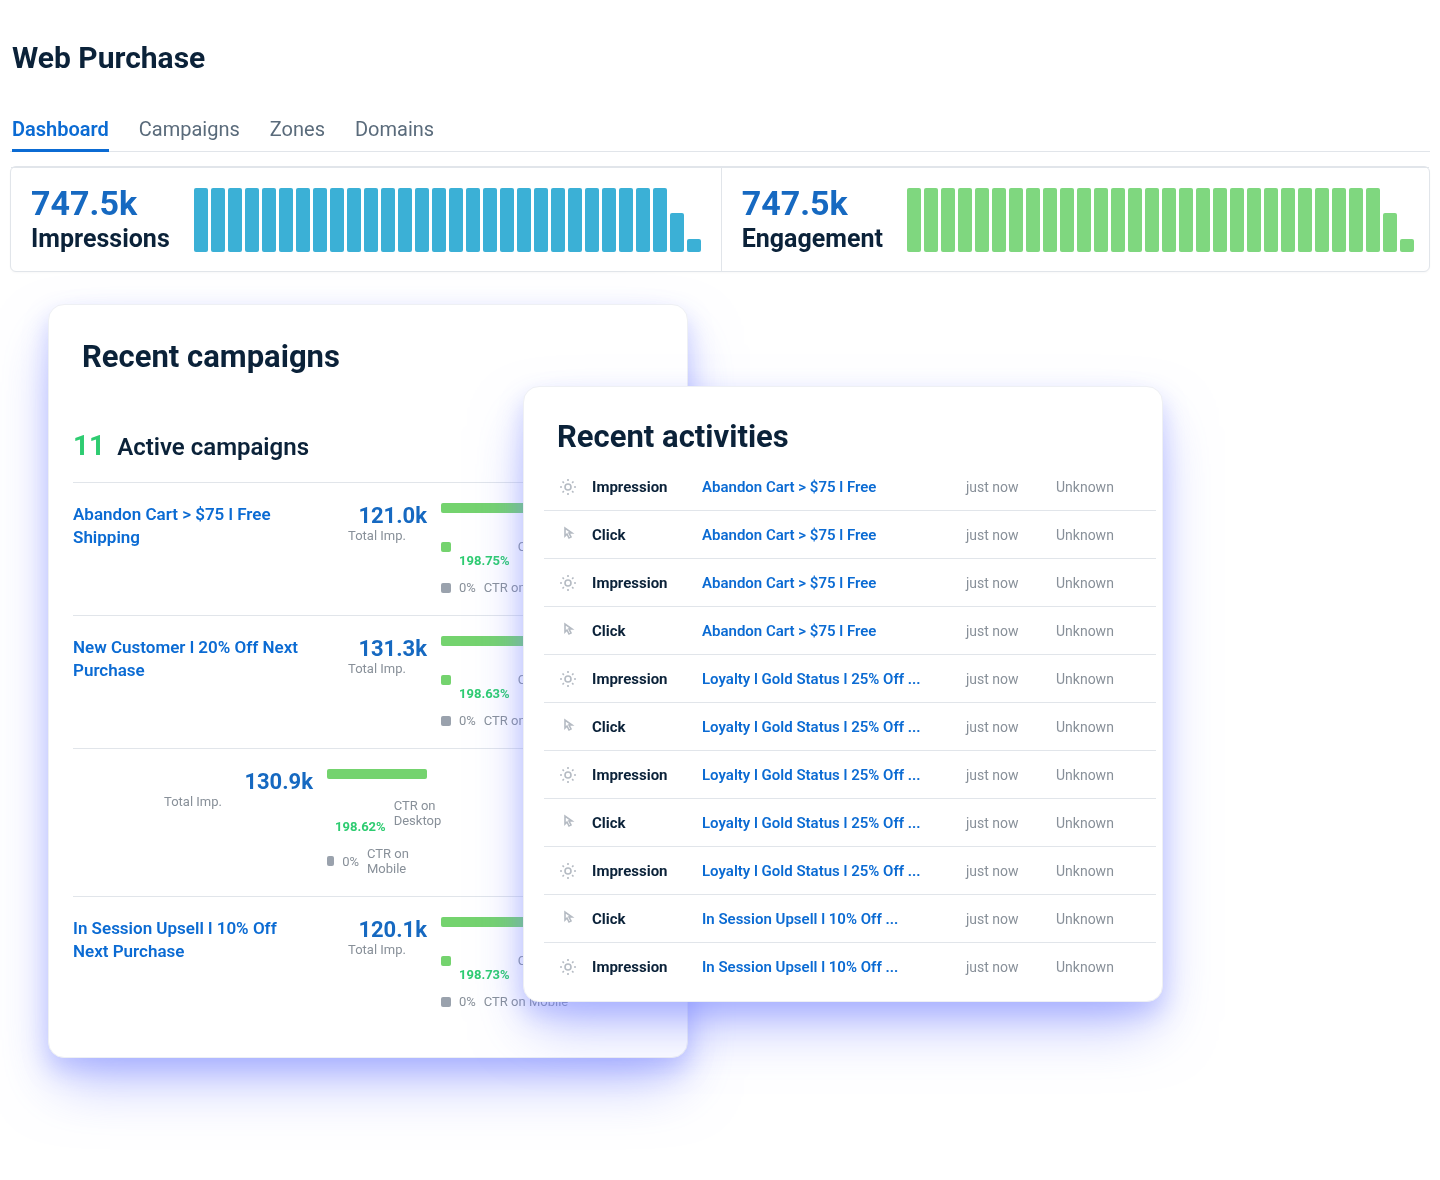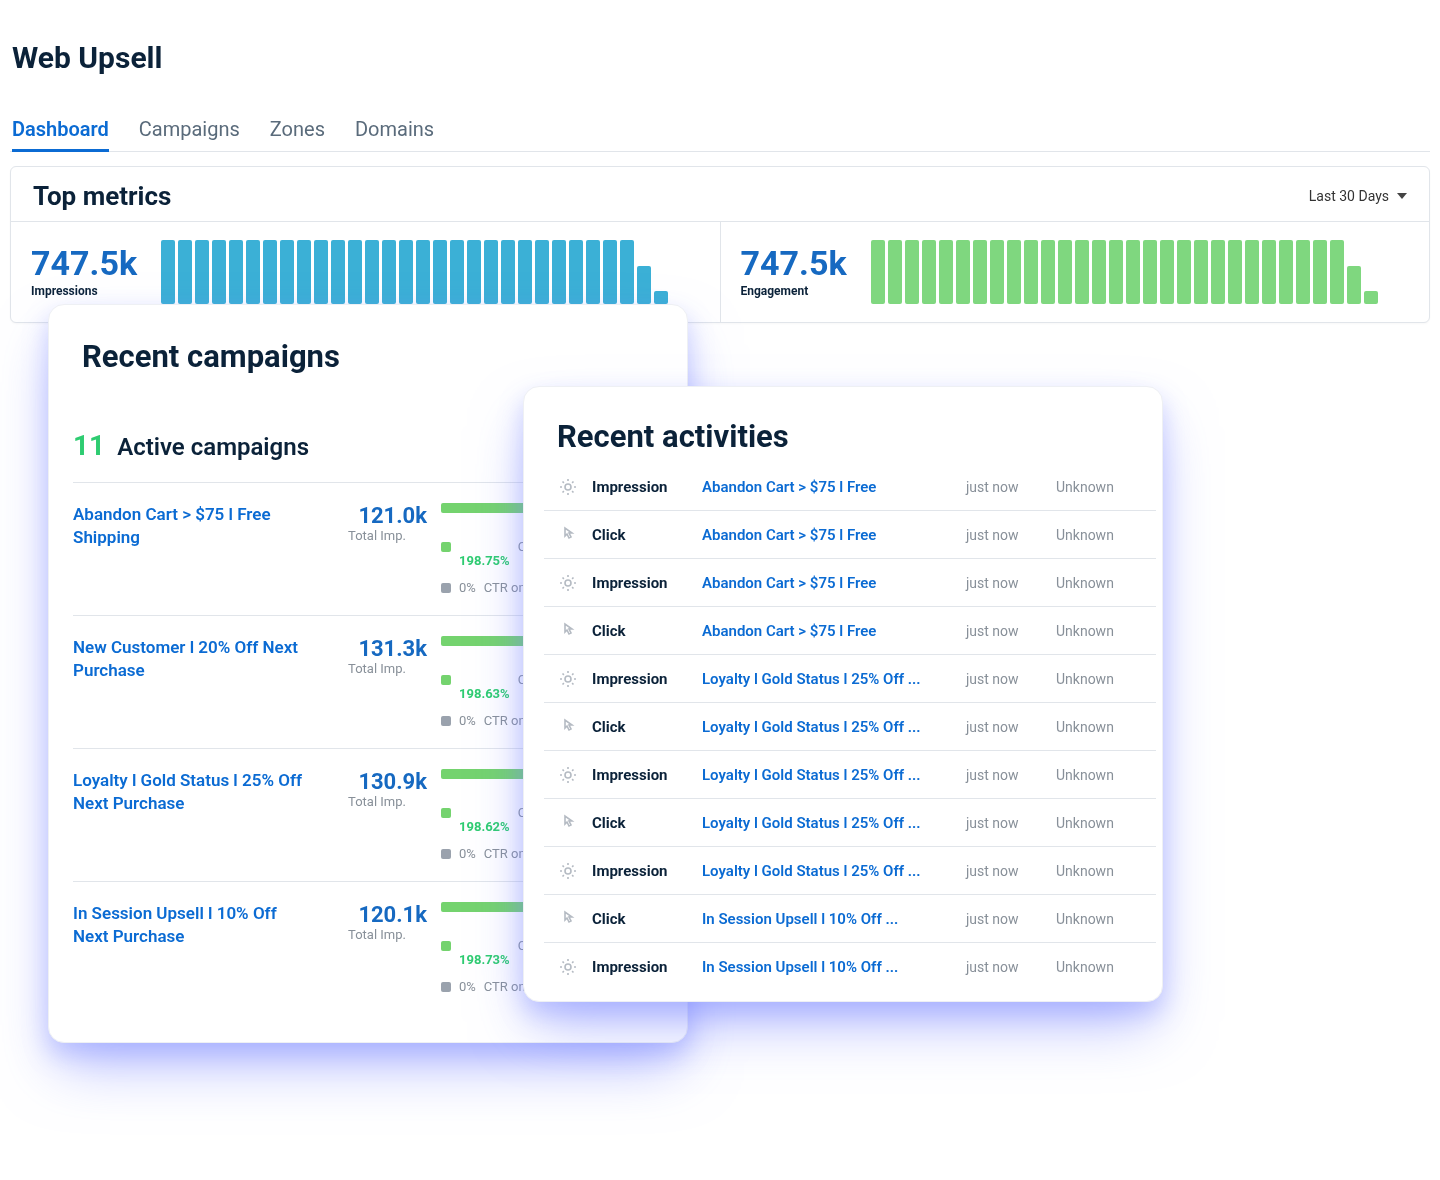--- a/index.html
+++ b/index.html
@@ -24,21 +24,21 @@
   .tab.active::after{content:"";position:absolute;left:0;right:0;bottom:-1px;height:3px;background:var(--blue);}
   .metrics-card{margin-top:14px;border:1px solid var(--line);border-radius:6px;background:#fff;box-shadow:0 1px 2px rgba(0,0,0,.03);}
   .metrics-head{display:flex;justify-content:space-between;align-items:center;padding:14px 22px 10px 22px;}
   .metrics-head h2{margin:0;font-size:26px;font-weight:700;}
   .range-picker{display:flex;align-items:center;gap:8px;color:#333;font-size:14px;cursor:pointer;}
   .range-picker .chev{width:0;height:0;border-left:5px solid transparent;border-right:5px solid transparent;border-top:6px solid #444;}
   .metrics-body{display:flex;border-top:1px solid var(--line);}
   .metric{flex:1;display:flex;align-items:center;gap:24px;padding:18px 20px;}
   .metric + .metric{border-left:1px solid var(--line);}
   .metric-num{font-size:34px;font-weight:700;color:var(--blue-deep);line-height:1;}
-  .metric-label{font-size:12px;font-weight:700;color:var(--ink);margin-top:4px;}
+  .metric-label{font-size:25px;font-weight:700;color:var(--ink);margin-top:4px;}
   .spark{display:flex;align-items:flex-end;gap:3px;height:64px;flex:1;}
   .spark span{display:block;width:14px;border-radius:2px;}
   .spark.blue span{background:var(--bar-blue);}
   .spark.green span{background:var(--bar-green);}
   
   .panel{position:absolute;background:#fff;border-radius:16px;border:1px solid #eef0f4;box-shadow:0 30px 60px -10px rgba(122,134,255,.55),0 12px 24px rgba(122,134,255,.35);}
   .panel h2{margin:9px;font-size:31px;font-weight:700;color:var(--ink);}
   .recent-campaigns{left:48px;top:304px;width:640px;padding:24px 16px 28px 24px;}
   .recent-campaigns .count-line{display:flex;align-items:baseline;gap:12px;margin:18px 0 20px 0;}
   .recent-campaigns .count{color:var(--green);font-size:28px;font-weight:700;margin-top:36px;}
@@ -64,37 +64,30 @@
   .ico{width:20px;height:20px;stroke:#b5bbc3;fill:none;stroke-width:1.6;}
   
   .act-scroll::-webkit-scrollbar{width:10px;}
   .act-scroll::-webkit-scrollbar-thumb{background:#c5c9cf;border-radius:5px;}
   .act-scroll::-webkit-scrollbar-track{background:#f2f3f5;border-radius:5px;}
 </style>
 </head>
 <body>
 
 <div class="page">
-  <h1 class="page-title">Web Upsell</h1>
+  <h1 class="page-title">Web Purchase</h1>
 
   <div class="tabs" id="tabs">
       <div class="tab active">Dashboard</div>
       <div class="tab">Campaigns</div>
       <div class="tab">Zones</div>
       <div class="tab">Domains</div>
     </div>
 
   <div class="metrics-card">
-    <div class="metrics-head">
-      <h2>Top metrics</h2>
-      <div class="range-picker">
-        <span>Last 30 Days</span>
-        <span class="chev"></span>
-      </div>
-    </div>
     <div class="metrics-body" id="metrics-body">
         <div class="metric">
           <div>
             <div class="metric-num">747.5k</div>
             <div class="metric-label">Impressions</div>
           </div>
           <div class="spark blue">
             <span style="height: 64px;"></span>
             <span style="height: 64px;"></span>
             <span style="height: 64px;"></span>
@@ -214,21 +207,20 @@
             <span class="ctr-label">CTR on Desktop</span>
           </div>
           <div class="bar-line">
             <div style="width: 10px; height: 10px; background: rgb(154, 162, 173); border-radius: 2px;"></div>
             <span class="ctr-label">0%</span>
             <span class="ctr-label">CTR on Mobile</span>
           </div>
         </div>
       </div>
       <div class="camp-row">
-        <div class="camp-name">Loyalty l Gold Status l 25% Off Next Purchase</div>
         <div>
           <div class="camp-num">130.9k</div>
           <div class="camp-sub">Total Imp.</div>
         </div>
         <div class="bars">
           <div class="bar-line">
             <div class="bar-fill full"></div>
           </div>
           <div class="bar-line">
             <div style="width: 10px; height: 10px; background: rgb(116, 211, 110); border-radius: 2px;"></div>

